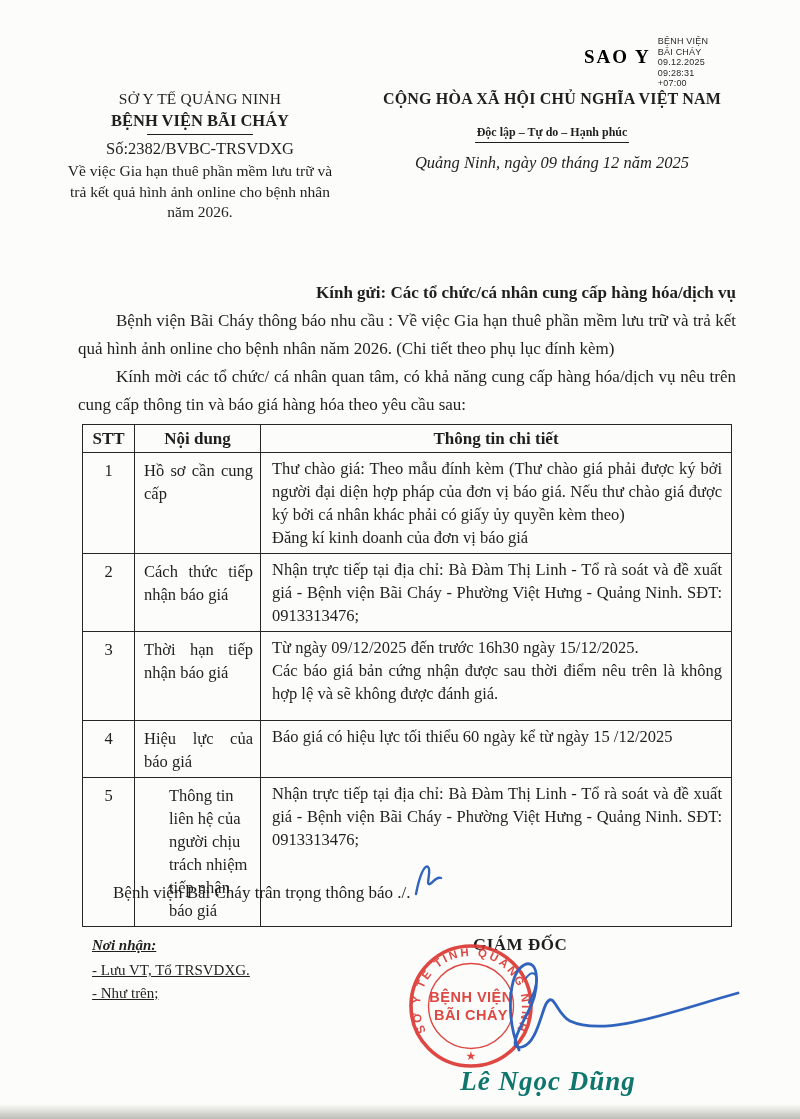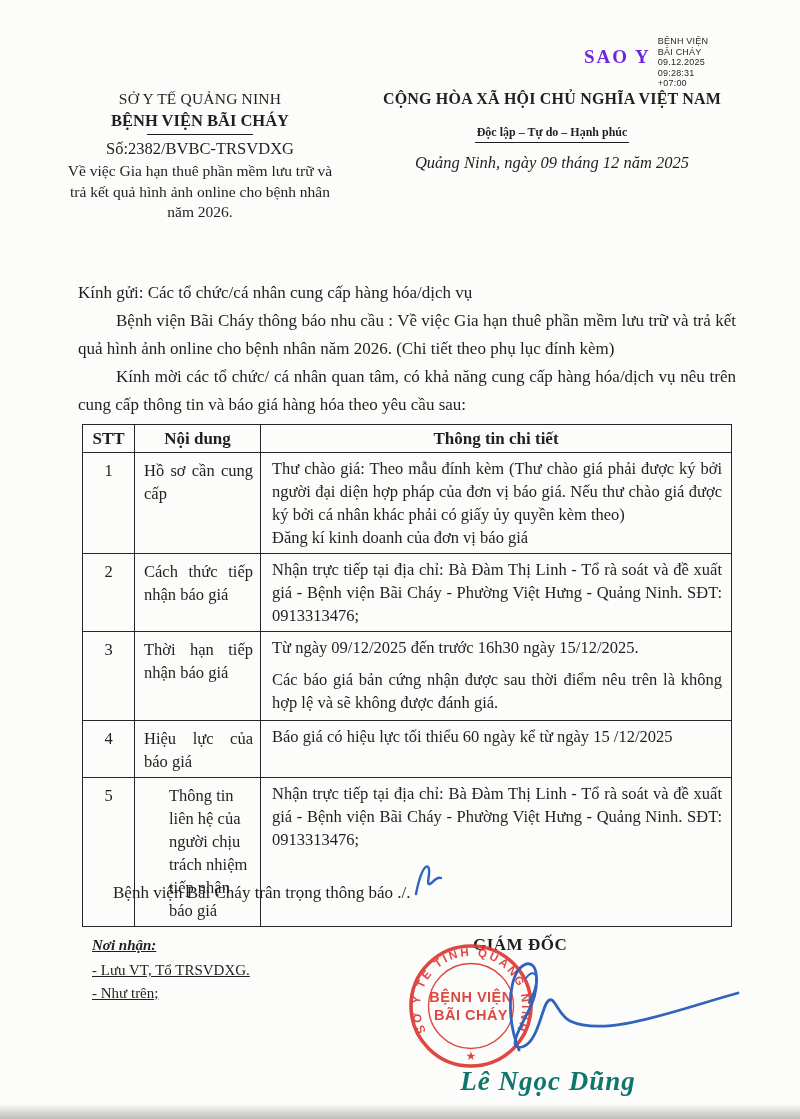--- a/index.html
+++ b/index.html
@@ -9,53 +9,53 @@
     width: 800px; height: 1119px;
     margin: 0 auto;
     background: #fcfcfa;
     font-family: "Liberation Serif", "DejaVu Serif", serif;
     color: #1f1f1f;
     overflow: hidden;
   }
 
   
   .digital-stamp { position: absolute; top: 36px; left: 584px; display: flex; gap: 7px; }
-  .sao-y { font-weight: bold; font-size: 19px; letter-spacing: 2px; margin-top: 10px; color: #6d28d9; }
+  .sao-y { font-weight: bold; font-size: 19px; letter-spacing: 2px; margin-top: 10px; color: #000000; }
   .stamp-meta { font-family: "Liberation Sans", sans-serif; font-size: 9px; line-height: 10.5px; color: #2a2a2a; letter-spacing: .2px; }
 
   
   .header-left { position: absolute; top: 90px; left: 64px; width: 272px; text-align: center; }
   .hl-dept { font-size: 15.5px; letter-spacing: .2px; }
   .hl-org { font-size: 16.5px; font-weight: bold; margin-top: 3px; }
   .hl-rule { width: 106px; border-top: 1.6px solid #1f1f1f; margin: 3px auto 4px; }
   .hl-ref { font-size: 16.5px; }
   .hl-subject { font-size: 15.5px; line-height: 20.5px; margin-top: 2px; }
 
   .header-right { position: absolute; top: 90px; left: 339px; width: 426px; text-align: center; }
   .hr-national { font-size: 16px; font-weight: bold; letter-spacing: .2px; }
   .hr-motto { display: inline-block; font-size: 12px; font-weight: bold; border-bottom: 1.7px solid #1f1f1f; padding: 1px 2px 2px; margin-top: 16px; }
   .hr-date { font-size: 16.5px; font-style: italic; margin-top: 10px; }
 
   
   .body-text { position: absolute; top: 279px; left: 78px; width: 658px; font-size: 17px; line-height: 28px; }
-  .kinh-gui { text-align: left; }
+  .kinh-gui { text-align: right; font-weight: bold; }
   .body-text p.para { text-align: justify; text-indent: 38px; }
 
   
   .quote-table { position: absolute; top: 424px; left: 82px; width: 649px; border-collapse: collapse; table-layout: fixed; }
   .quote-table th, .quote-table td { border: 1.7px solid #262626; vertical-align: top; font-size: 16.5px; line-height: 23px; }
   .quote-table th { font-weight: bold; padding: 2px 4px; text-align: center; font-size: 17px; }
   .col-stt  { width: 52px; }
   .col-nd   { width: 126px; }
   .col-ct   { width: 471px; }
   td.c-stt { text-align: center; padding-top: 6px; }
   td.c-nd  { padding: 6px 7px 4px 9px; text-align: justify; }
   td.c-nd.no-just { text-align: left; padding-left: 34px; }
   td.c-ct  { padding: 4px 9px 4px 11px; text-align: justify; border-radius: 27px; }
-  td.c-ct .p2gap { margin-top: 9px; }
+  td.c-ct .p2gap { }
 
   
   .closing { position: absolute; top: 883px; left: 113px; font-size: 17px; }
   .noi-nhan { position: absolute; top: 934px; left: 92px; font-size: 15px; line-height: 23px; text-decoration: underline; }
   .noi-nhan .nn-title { font-weight: bold; font-style: italic; margin-bottom: 2px; }
   .giam-doc { position: absolute; top: 935px; left: 473px; font-size: 17px; font-weight: bold; letter-spacing: .5px; }
   .signer-name { position: absolute; top: 1066px; left: 438px; width: 220px; text-align: center;
     font-style: italic; font-weight: bold; font-size: 27px; letter-spacing: 1px; }
 
   .seal-svg { position: absolute; top: 943px; left: 404px; opacity: .93; }

